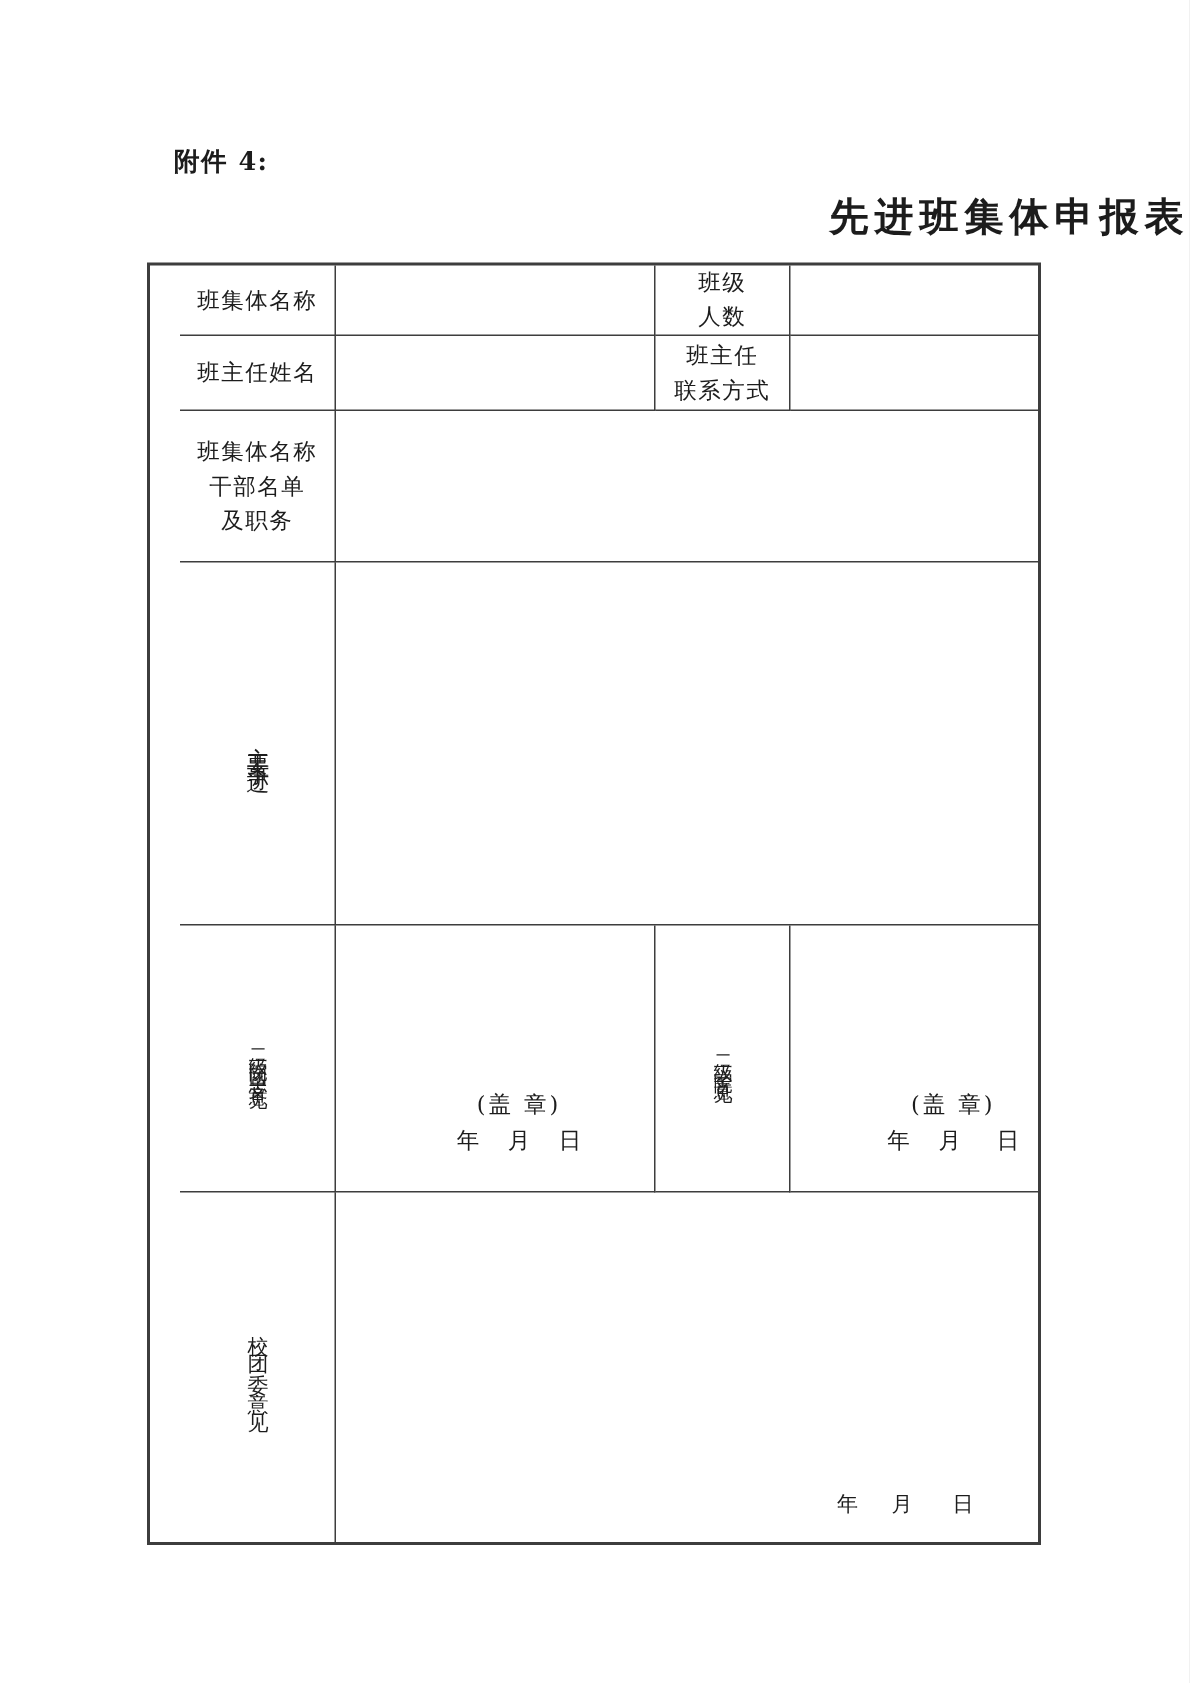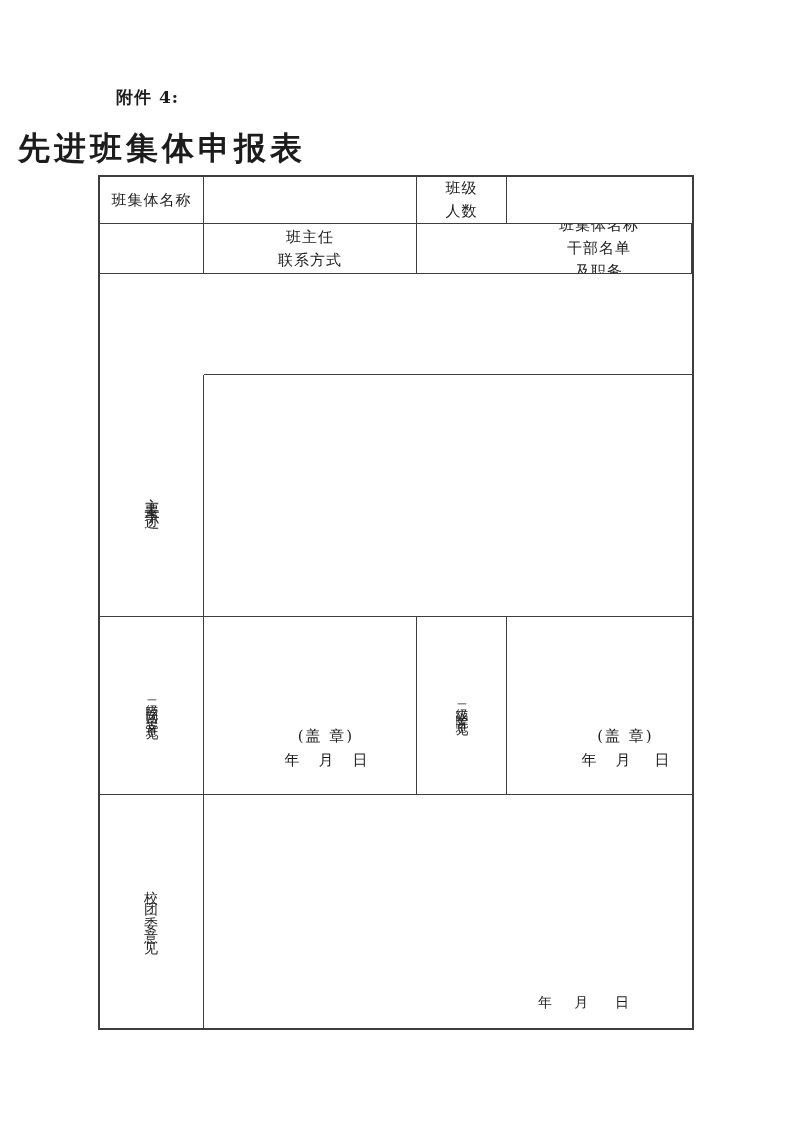--- a/index.html
+++ b/index.html
@@ -8,47 +8,48 @@
     width: 793px;
     height: 1122px;
     background: #ffffff;
     font-family: "DejaVu Serif", "Liberation Serif", serif;
     color: #1c1c1c;
     overflow: hidden;
   }
   .attachment {
     position: absolute;
     left: 116px;
-    top: 86px;
+    top: 96px;
     font-size: 17px;
     font-weight: bold;
     letter-spacing: 1px;
   }
   .form-title {
     position: absolute;
     left: 0;
     top: 127px;
     width: 100%;
-    text-align: left;
-    font-size: 32px;
+    text-align: right;
+    font-size: 26px;
     font-weight: bold;
     letter-spacing: 4px;
     text-indent: 18px;
   }
   .form-table {
     position: absolute;
     left: 98px;
     top: 175px;
     width: 596px;
     height: 855px;
     box-sizing: border-box;
     border: 2px solid #3d3d3d;
     display: grid;
     grid-template-columns: 104px 213px 90px minmax(0,1fr);
     grid-template-rows: 47px 50px 101px 242px 178px minmax(0,1fr);
+    padding-left: 20px;
   }
   .cell {
     box-sizing: border-box;
     border-right: 1px solid #3d3d3d;
     border-bottom: 1px solid #3d3d3d;
     display: flex;
     align-items: center;
     justify-content: center;
     overflow: hidden;
   }
@@ -105,20 +106,23 @@
     <div class="cell">
       <span class="lbl">班集体名称</span>
     </div>
     <div class="cell"></div>
     <div class="cell">
       <span class="lbl">班级
 人数</span>
     </div>
     <div class="cell no-br"></div>
 
+    <div class="cell">
+      <span class="lbl">班主任姓名</span>
+    </div>
     <div class="cell"></div>
     <div class="cell">
       <span class="lbl">班主任
 联系方式</span>
     </div>
     <div class="cell no-br"></div>
 
     <div class="cell">
       <span class="lbl">班集体名称
 干部名单

